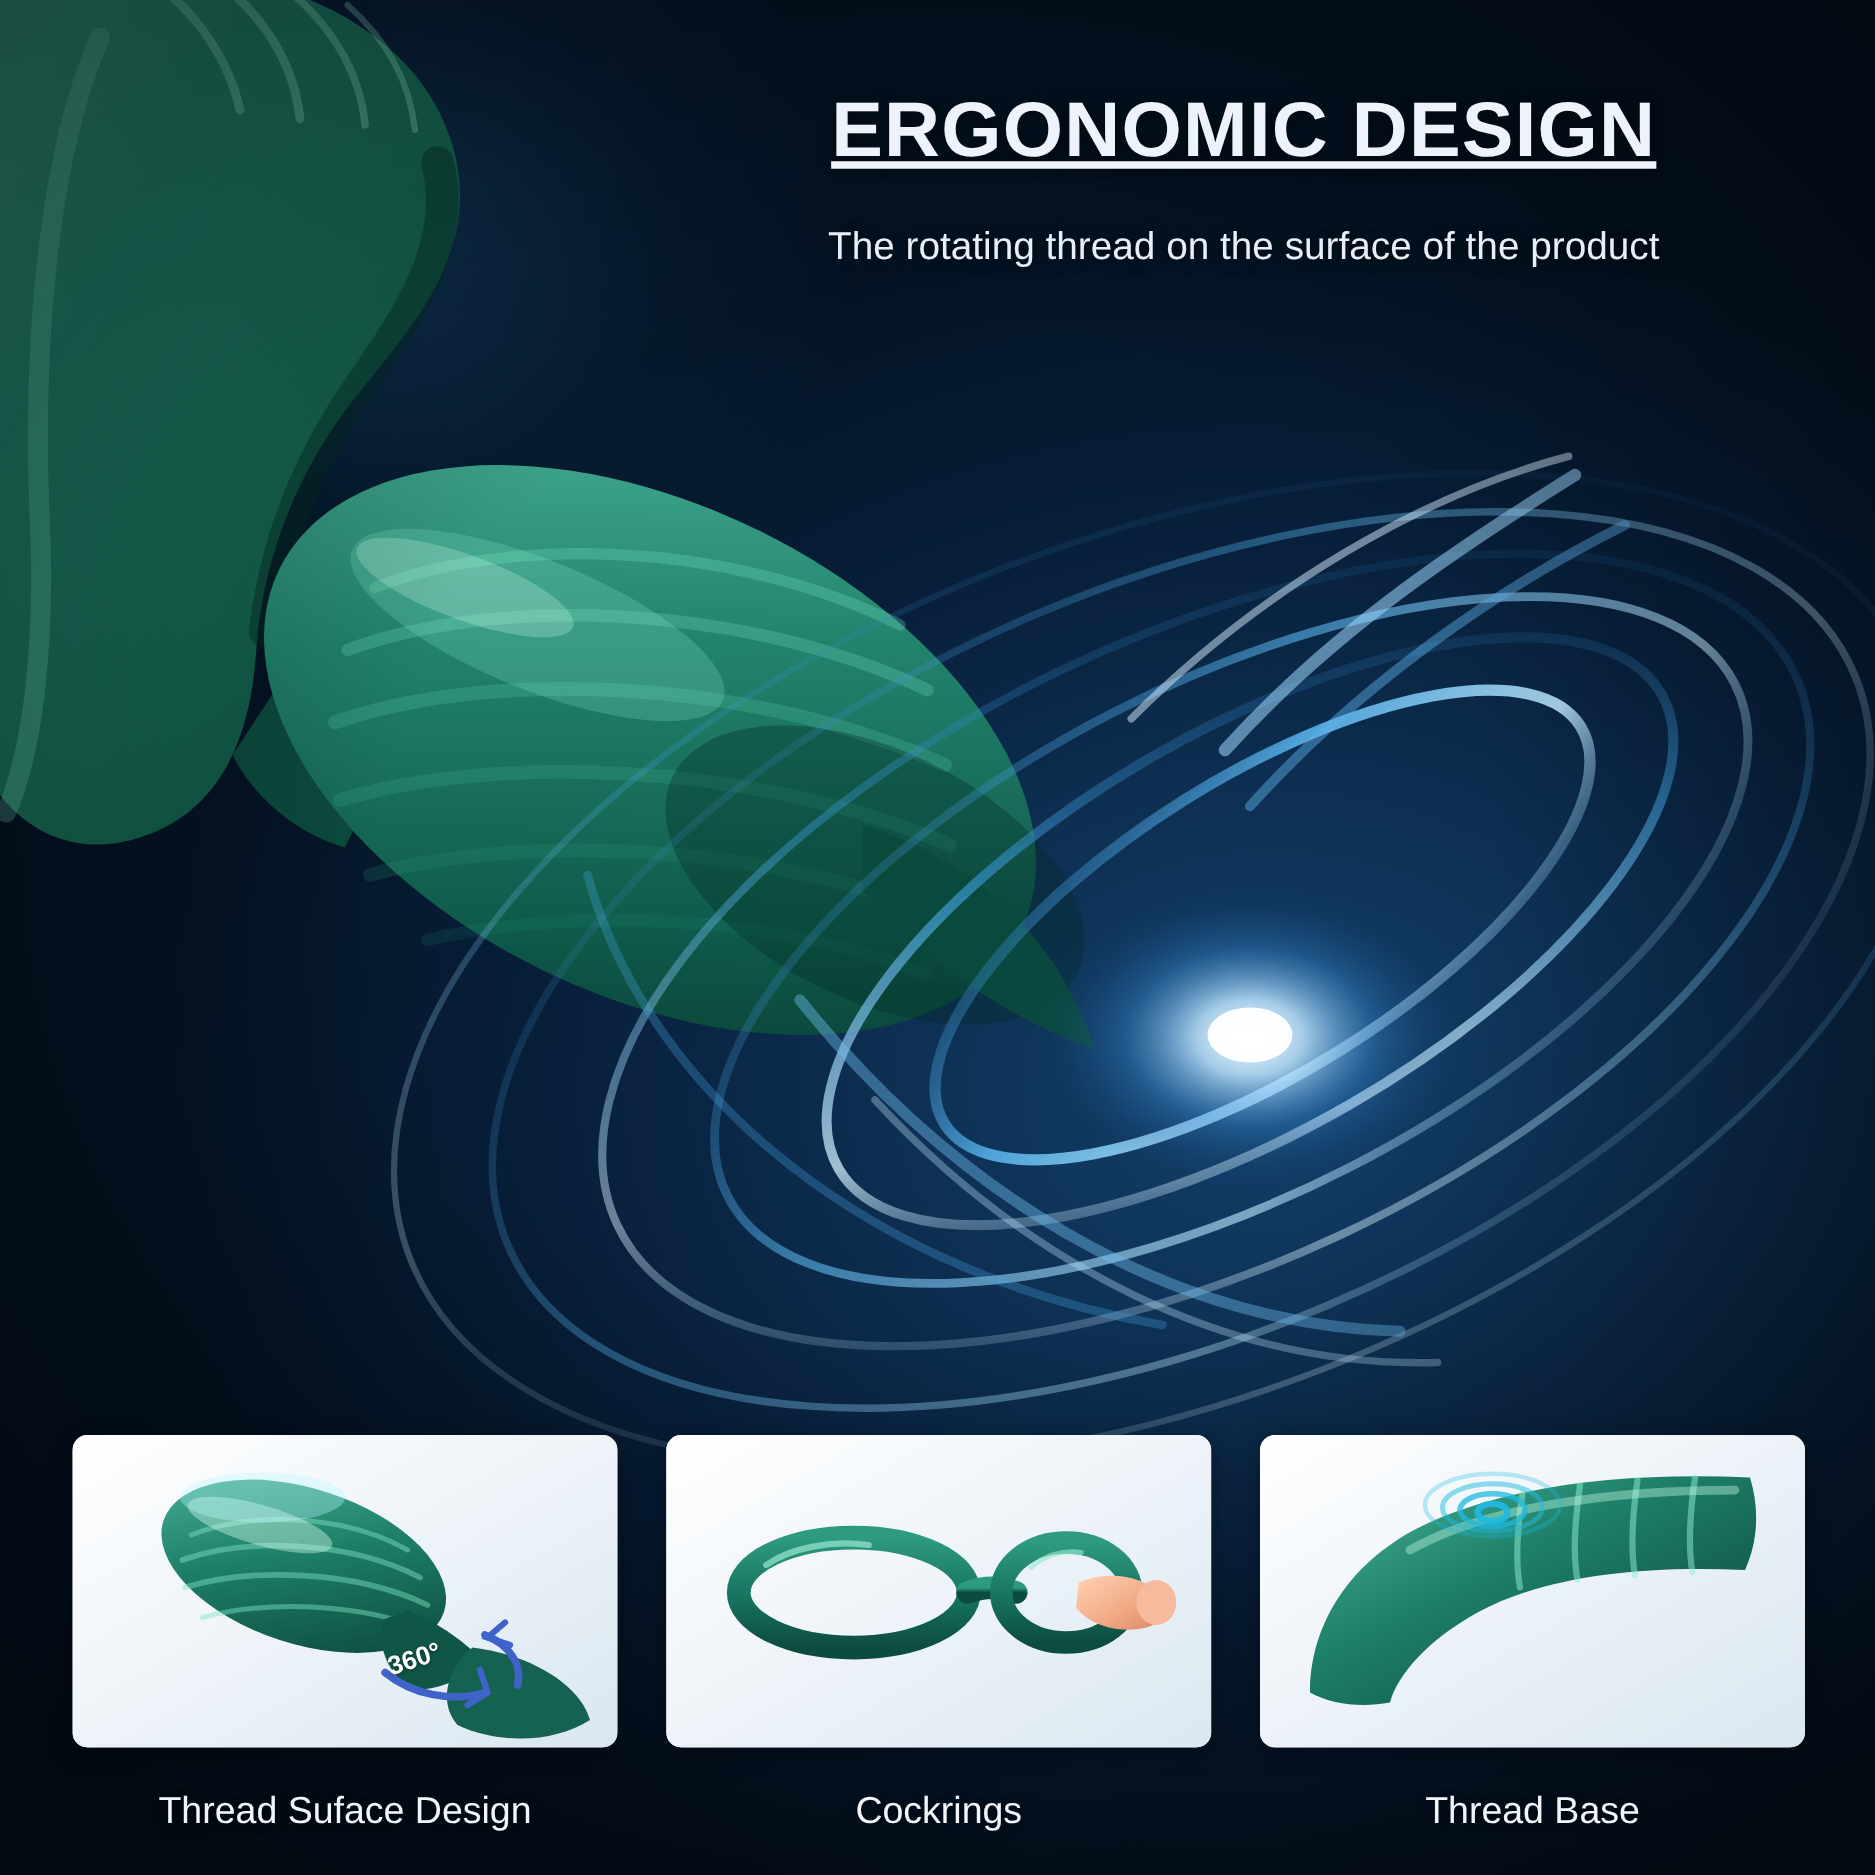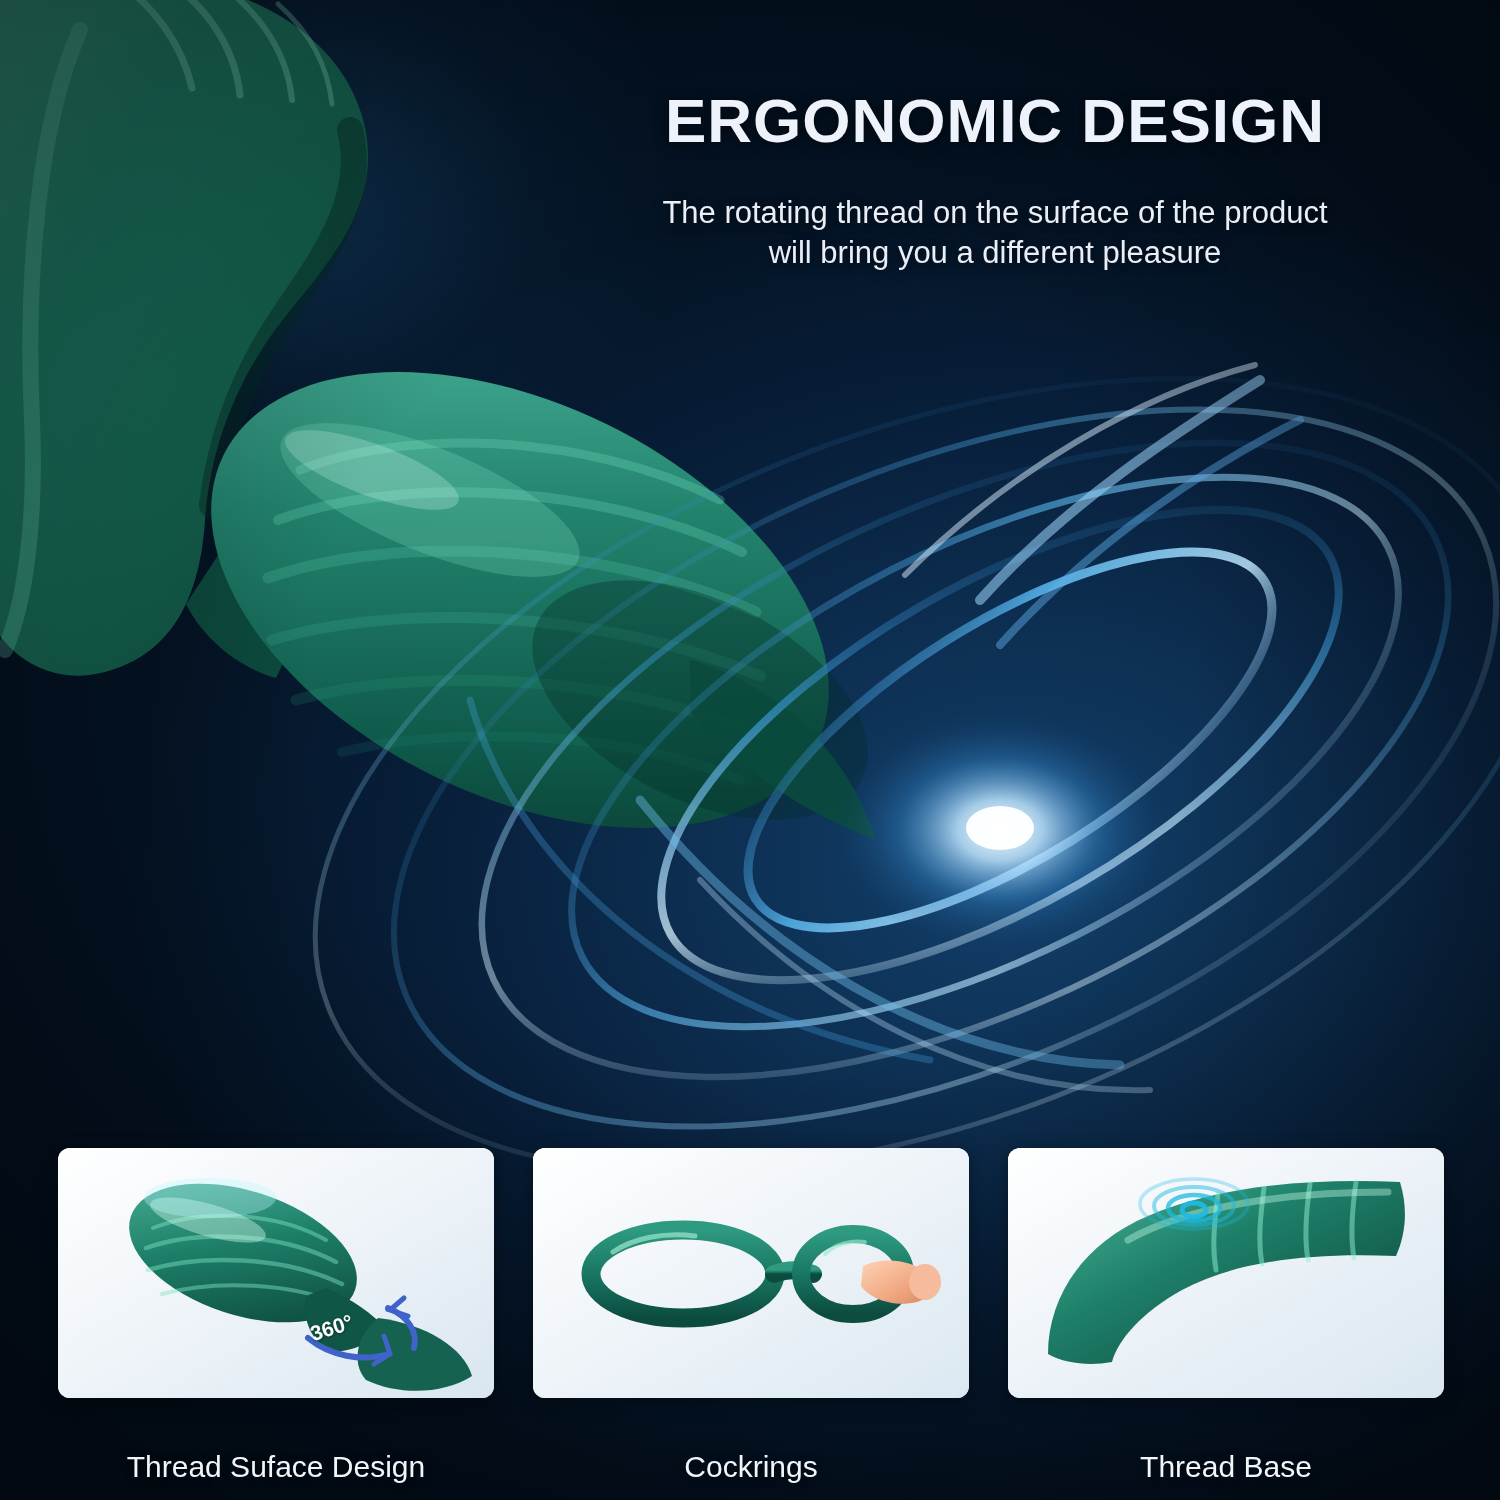--- a/index.html
+++ b/index.html
@@ -42,22 +42,23 @@
     width: 950px;
     text-align: center;
   }
   .headline {
     font-size: 62px;
     font-weight: bold;
     letter-spacing: 1px;
     color: #eef3fb;
     text-shadow: 0 2px 14px rgba(0,0,0,0.55);
     line-height: 1.05;
-    margin: 16px;
+    margin: 0;
     white-space: nowrap;
+    text-decoration: underline;
   }
   .subline {
     margin-top: 40px;
     font-size: 31px;
     line-height: 1.28;
     color: #e9eef7;
     font-weight: 400;
     text-shadow: 0 2px 10px rgba(0,0,0,0.5);
   }
 
@@ -84,21 +85,21 @@
   .card-img {
     width: 436px;
     height: 250px;
     border-radius: 12px;
     overflow: hidden;
     position: relative;
     background: linear-gradient(150deg, #ffffff 0%, #eef3f8 45%, #dfe9f1 100%);
     box-shadow: 0 4px 18px rgba(0,0,0,0.35);
   }
   .card-caption {
-    margin-top: 52px;
+    margin-top: 34px;
     text-align: center;
     color: #f2f6fb;
     font-size: 30px;
     font-weight: 400;
     text-shadow: 0 2px 8px rgba(0,0,0,0.5);
   }
   .badge-360 {
     position: absolute;
     left: 252px;
     top: 168px;
@@ -223,21 +224,20 @@
     <ellipse cx="1000" cy="830" rx="170" ry="120" fill="url(#coreGlow)"></ellipse>
     <ellipse cx="1000" cy="828" rx="34" ry="22" fill="#ffffff" opacity="0.95"></ellipse>
   </svg>
 
   <div class="vignette"></div>
 
   <div class="headline-block">
     <div class="headline">ERGONOMIC DESIGN</div>
     <div class="subline">
       <div>The rotating thread on the surface of the product</div>
-      <div>will bring you a different pleasure</div>
     </div>
   </div>
 
   <div class="cards">
 
     <div class="card">
       <div class="card-img">
         <svg viewBox="0 0 436 250" width="436" height="250">
           <defs>
             <linearGradient id="c1body" x1="0" y1="0" x2="1" y2="1">

